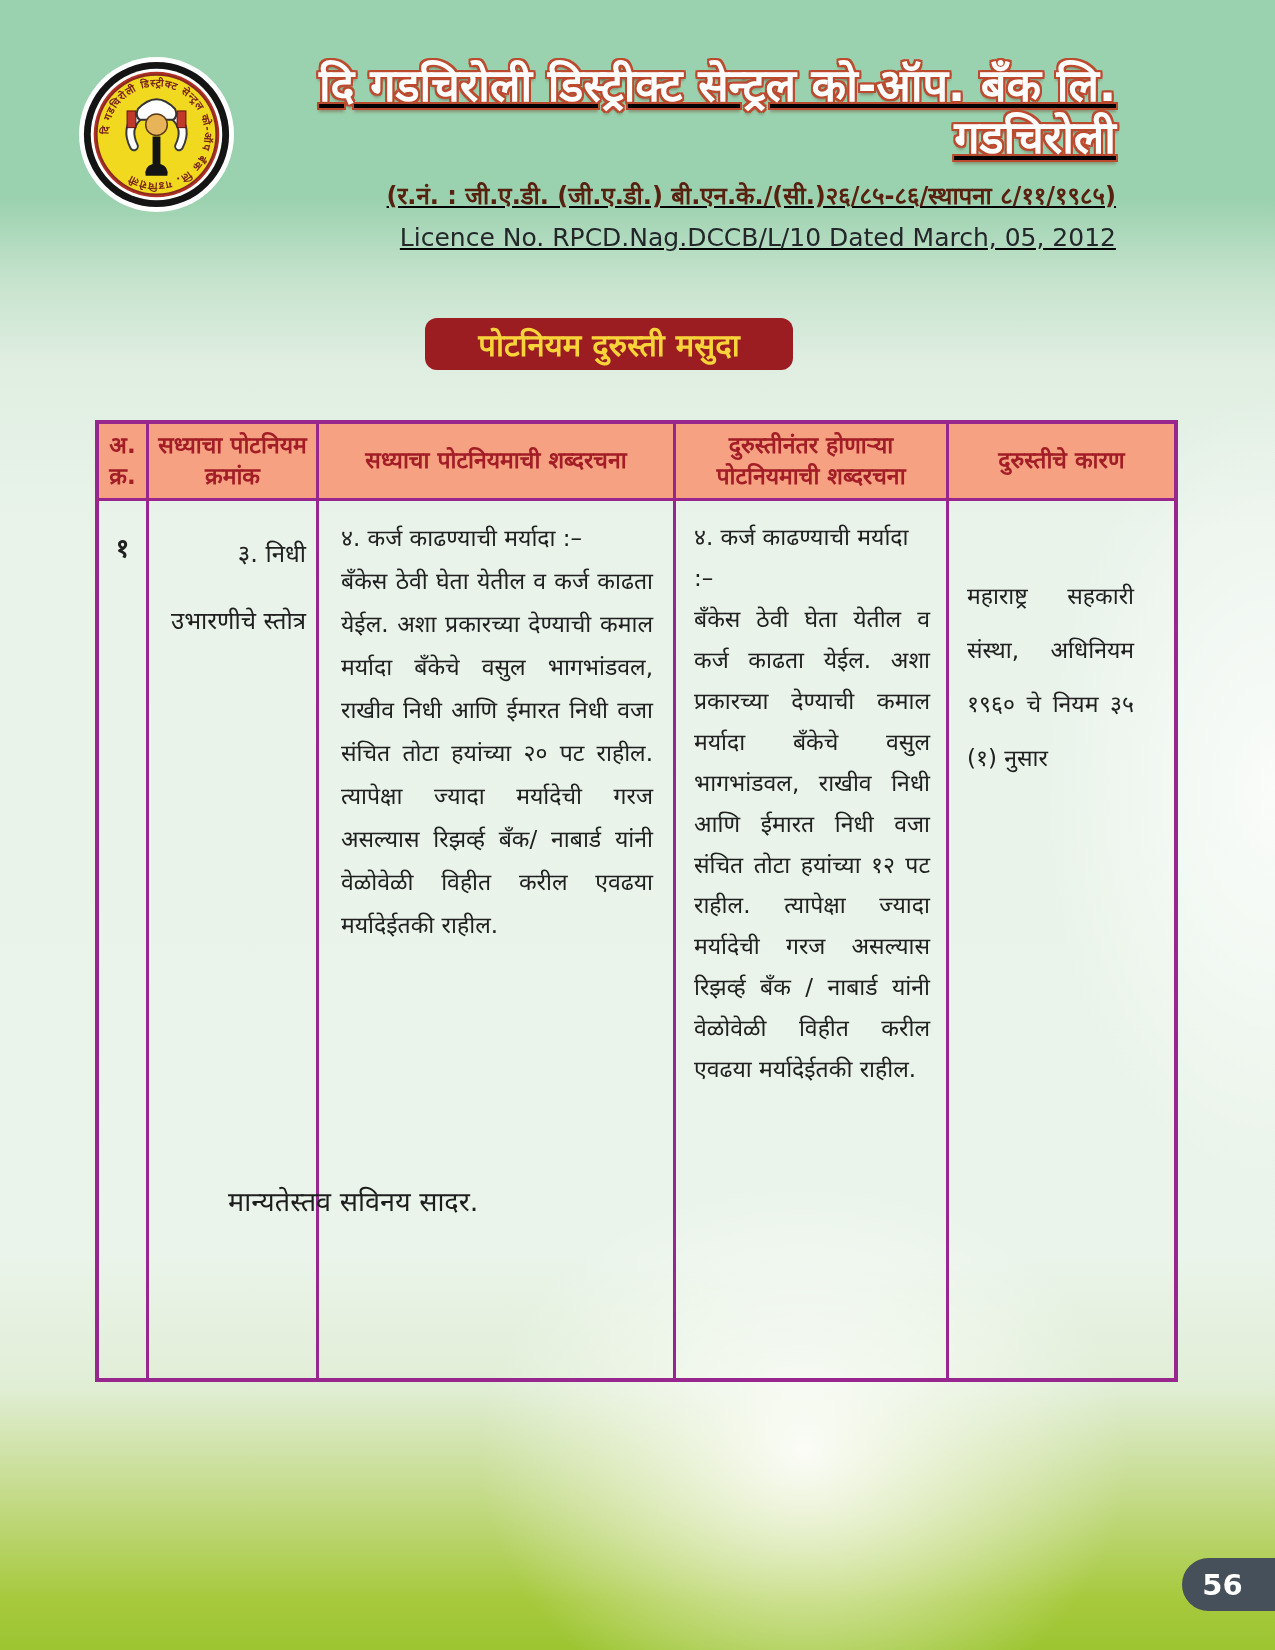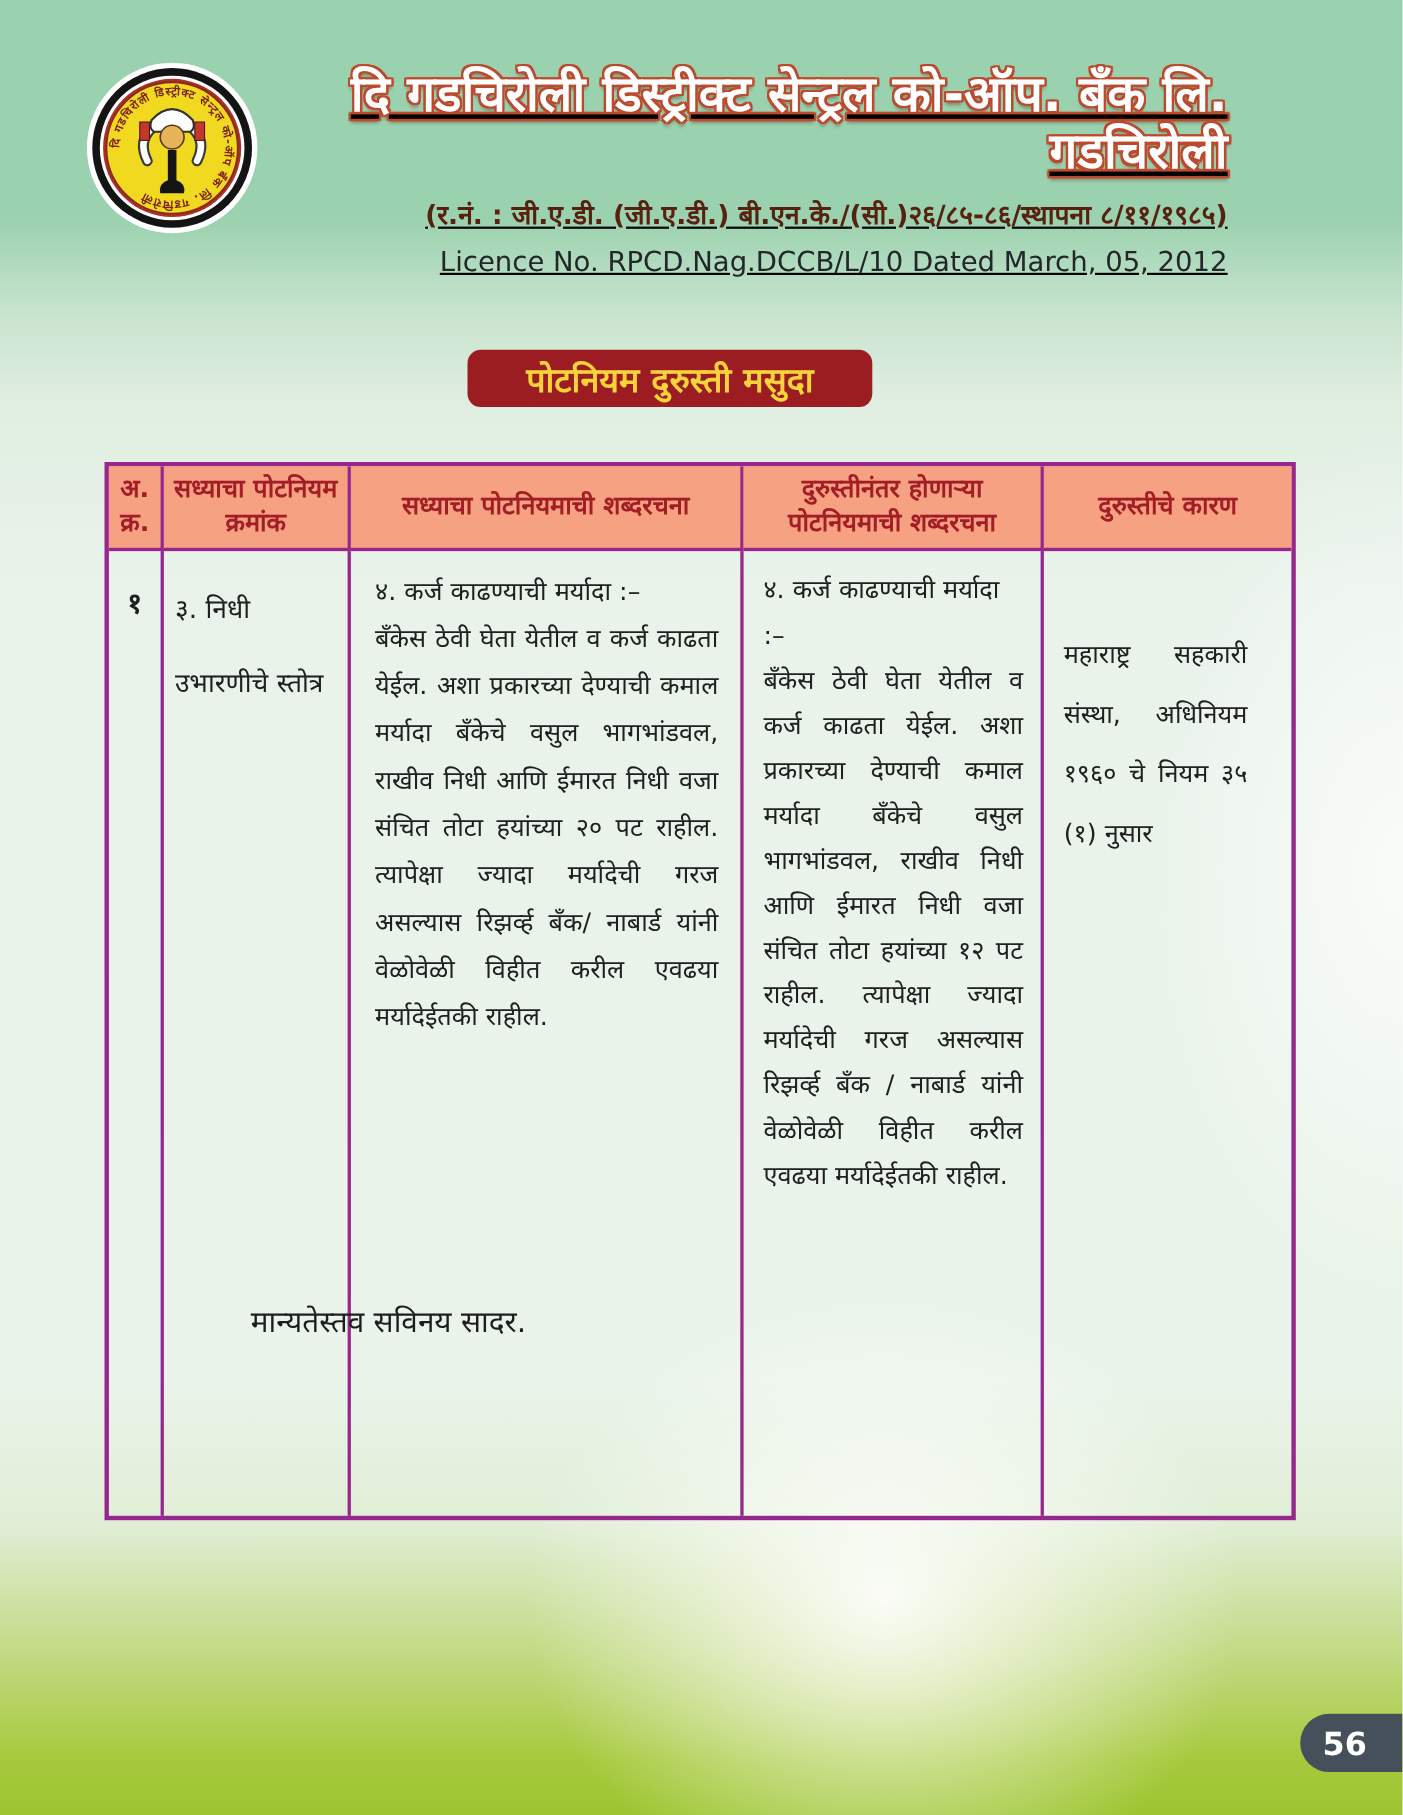--- a/index.html
+++ b/index.html
@@ -52,21 +52,21 @@
   }
   .cell { border-right:3px solid #97278f; }
   .cell.c5 { border-right:none; }
   .th {
     background:#f7a183; border-bottom:3px solid #97278f;
     display:flex; align-items:center; justify-content:center; text-align:center;
     color:#a21d26; font-weight:bold; font-size:23px; line-height:1.35; padding:2px 6px;
   }
   .td { background:transparent; color:#202020; font-size:23px; }
   .td-serial { text-align:center; padding-top:28px; font-size:26px; font-weight:bold; }
-  .td-bylaw  { text-align:left; padding:20px 10px 16px 10px; font-size:24px; line-height:2.8; }
+  .td-bylaw  { text-align:right; padding:20px 10px 16px 10px; font-size:24px; line-height:2.8; }
   .td-cur    { padding:16px 20px 0 22px; }
   .td-cur .cell-title { line-height:1.87; }
   .td-cur .cell-body  { text-align:justify; line-height:1.87; }
   .td-new    { padding:16px 16px 0 18px; }
   .td-new .cell-title { line-height:1.78; }
   .td-new .cell-body  { text-align:justify; line-height:1.78; }
   .td-reason { padding:26px 40px 0 18px; text-align:justify; line-height:2.35;margin-top:42px; }
 
   
   .footer-note { position:absolute; left:228px; top:1182px; font-size:27px; color:#1d1d1d; }

